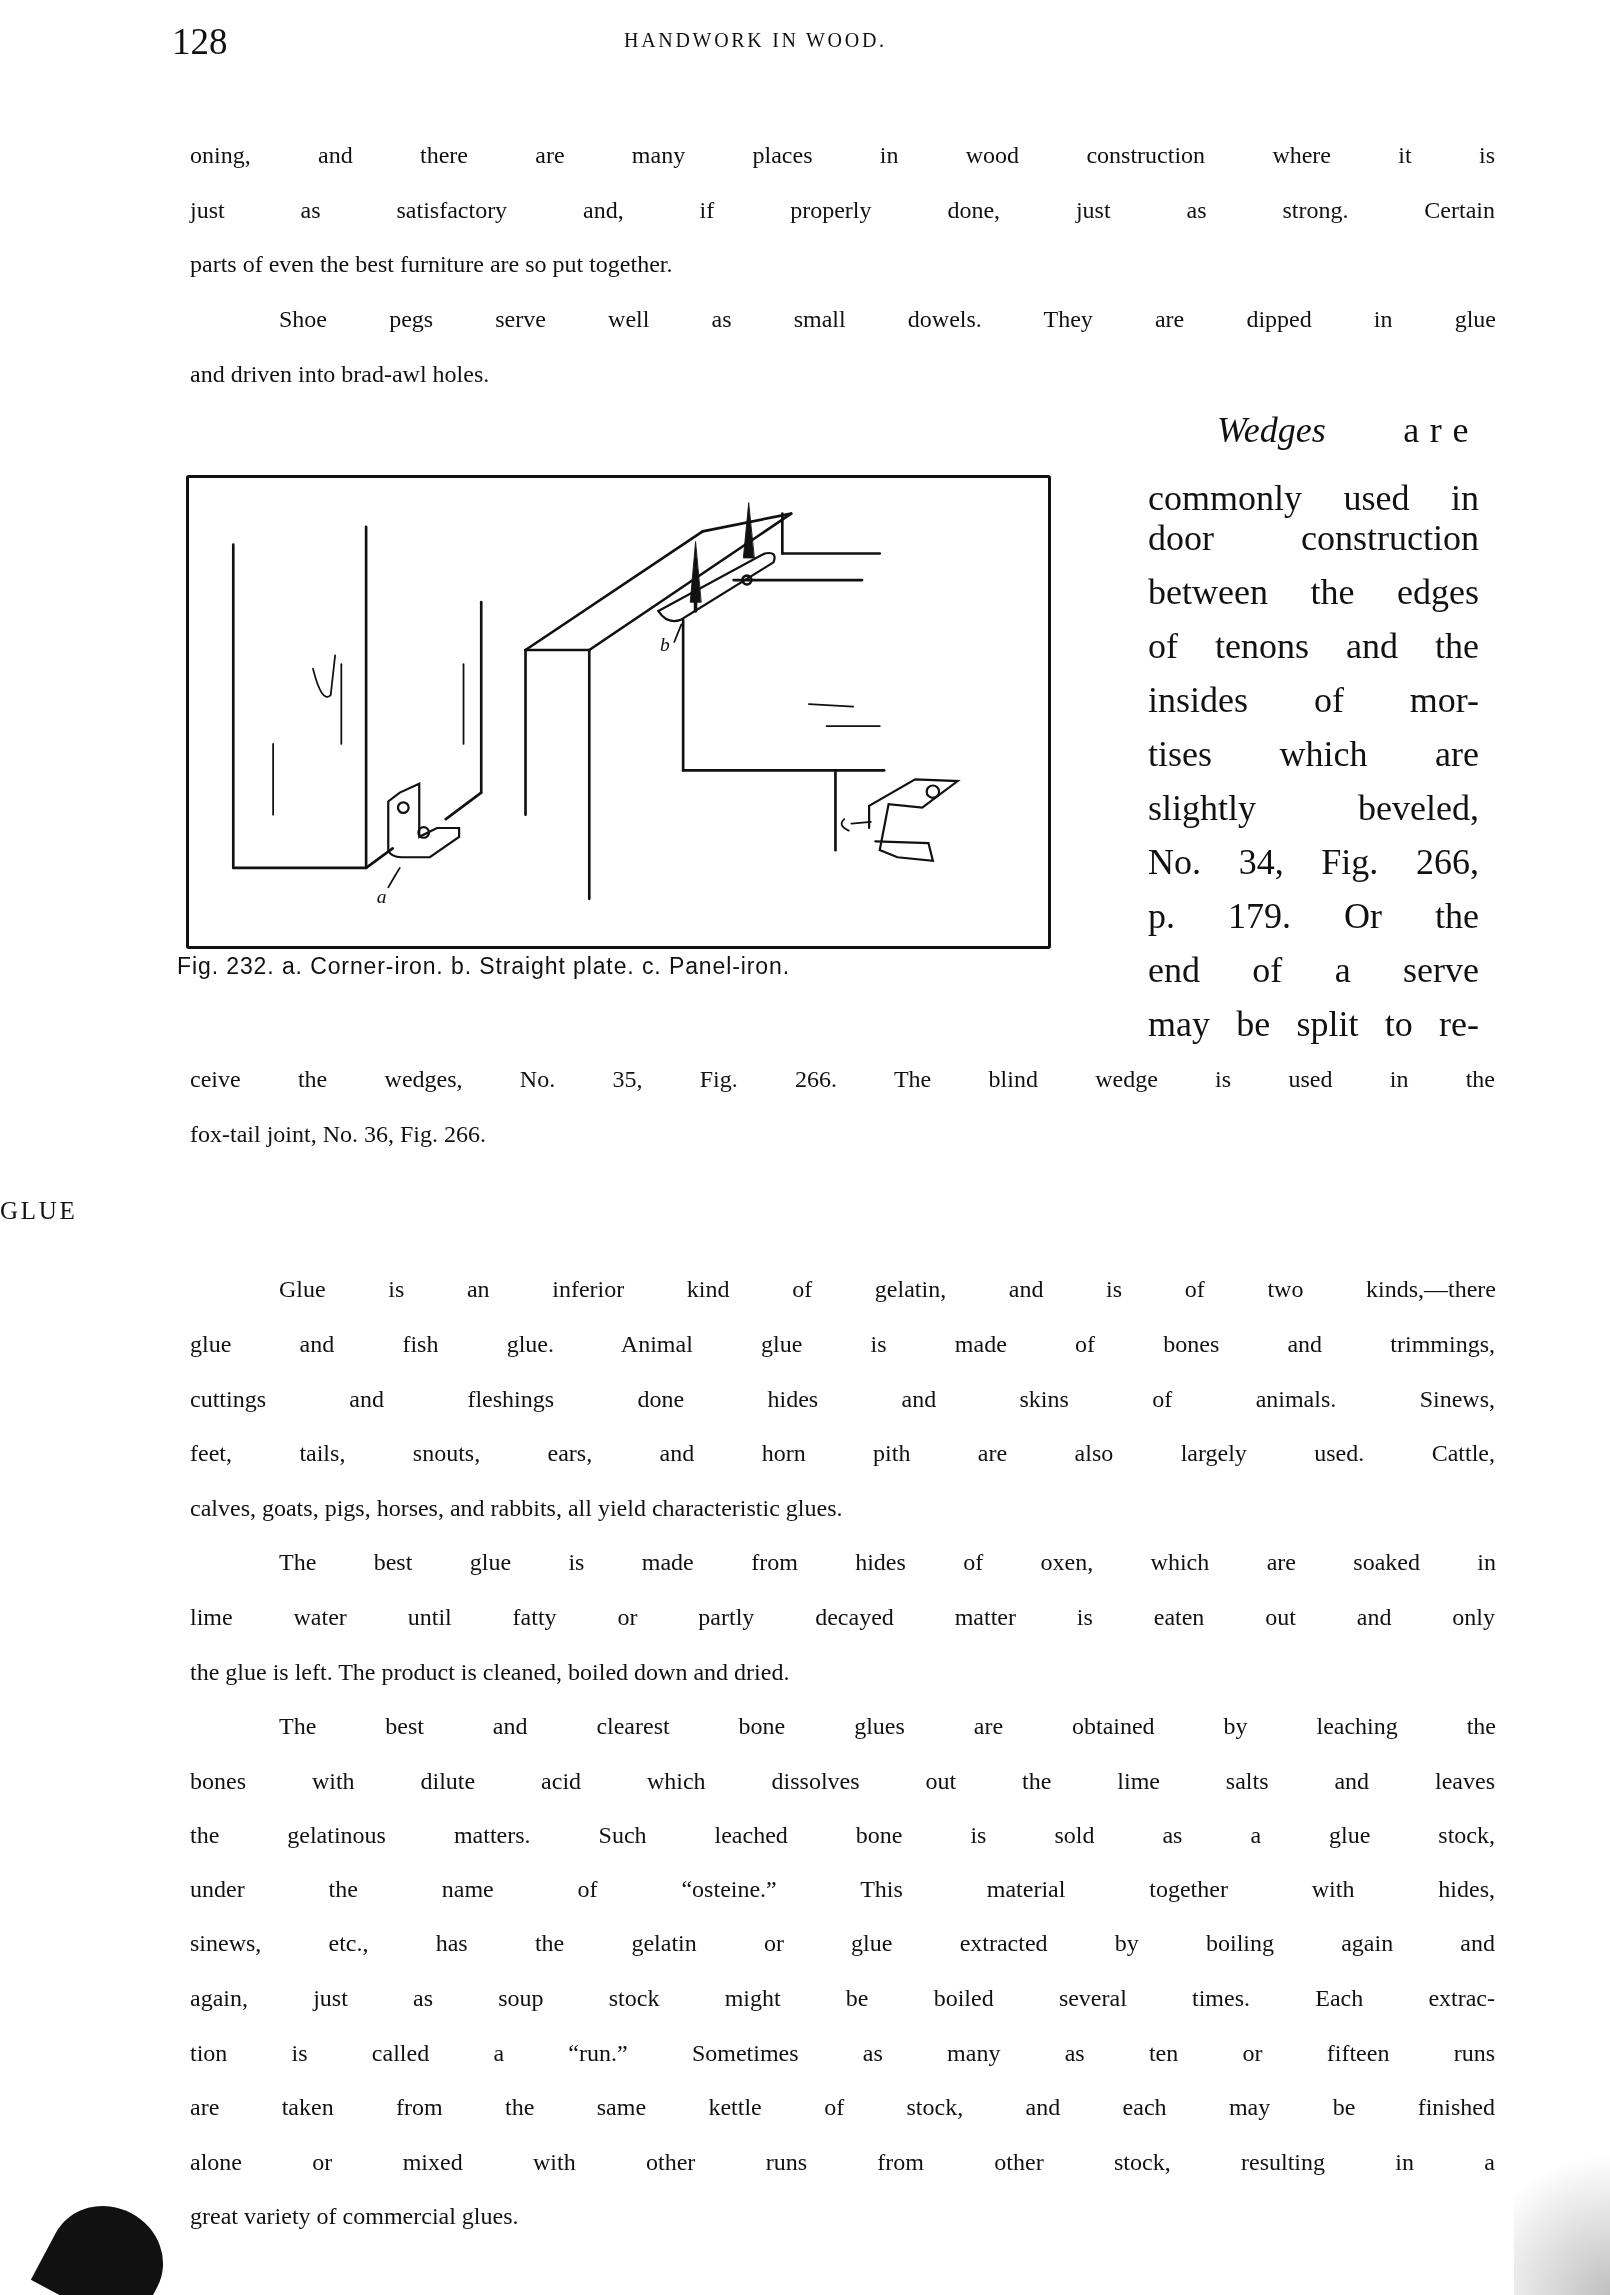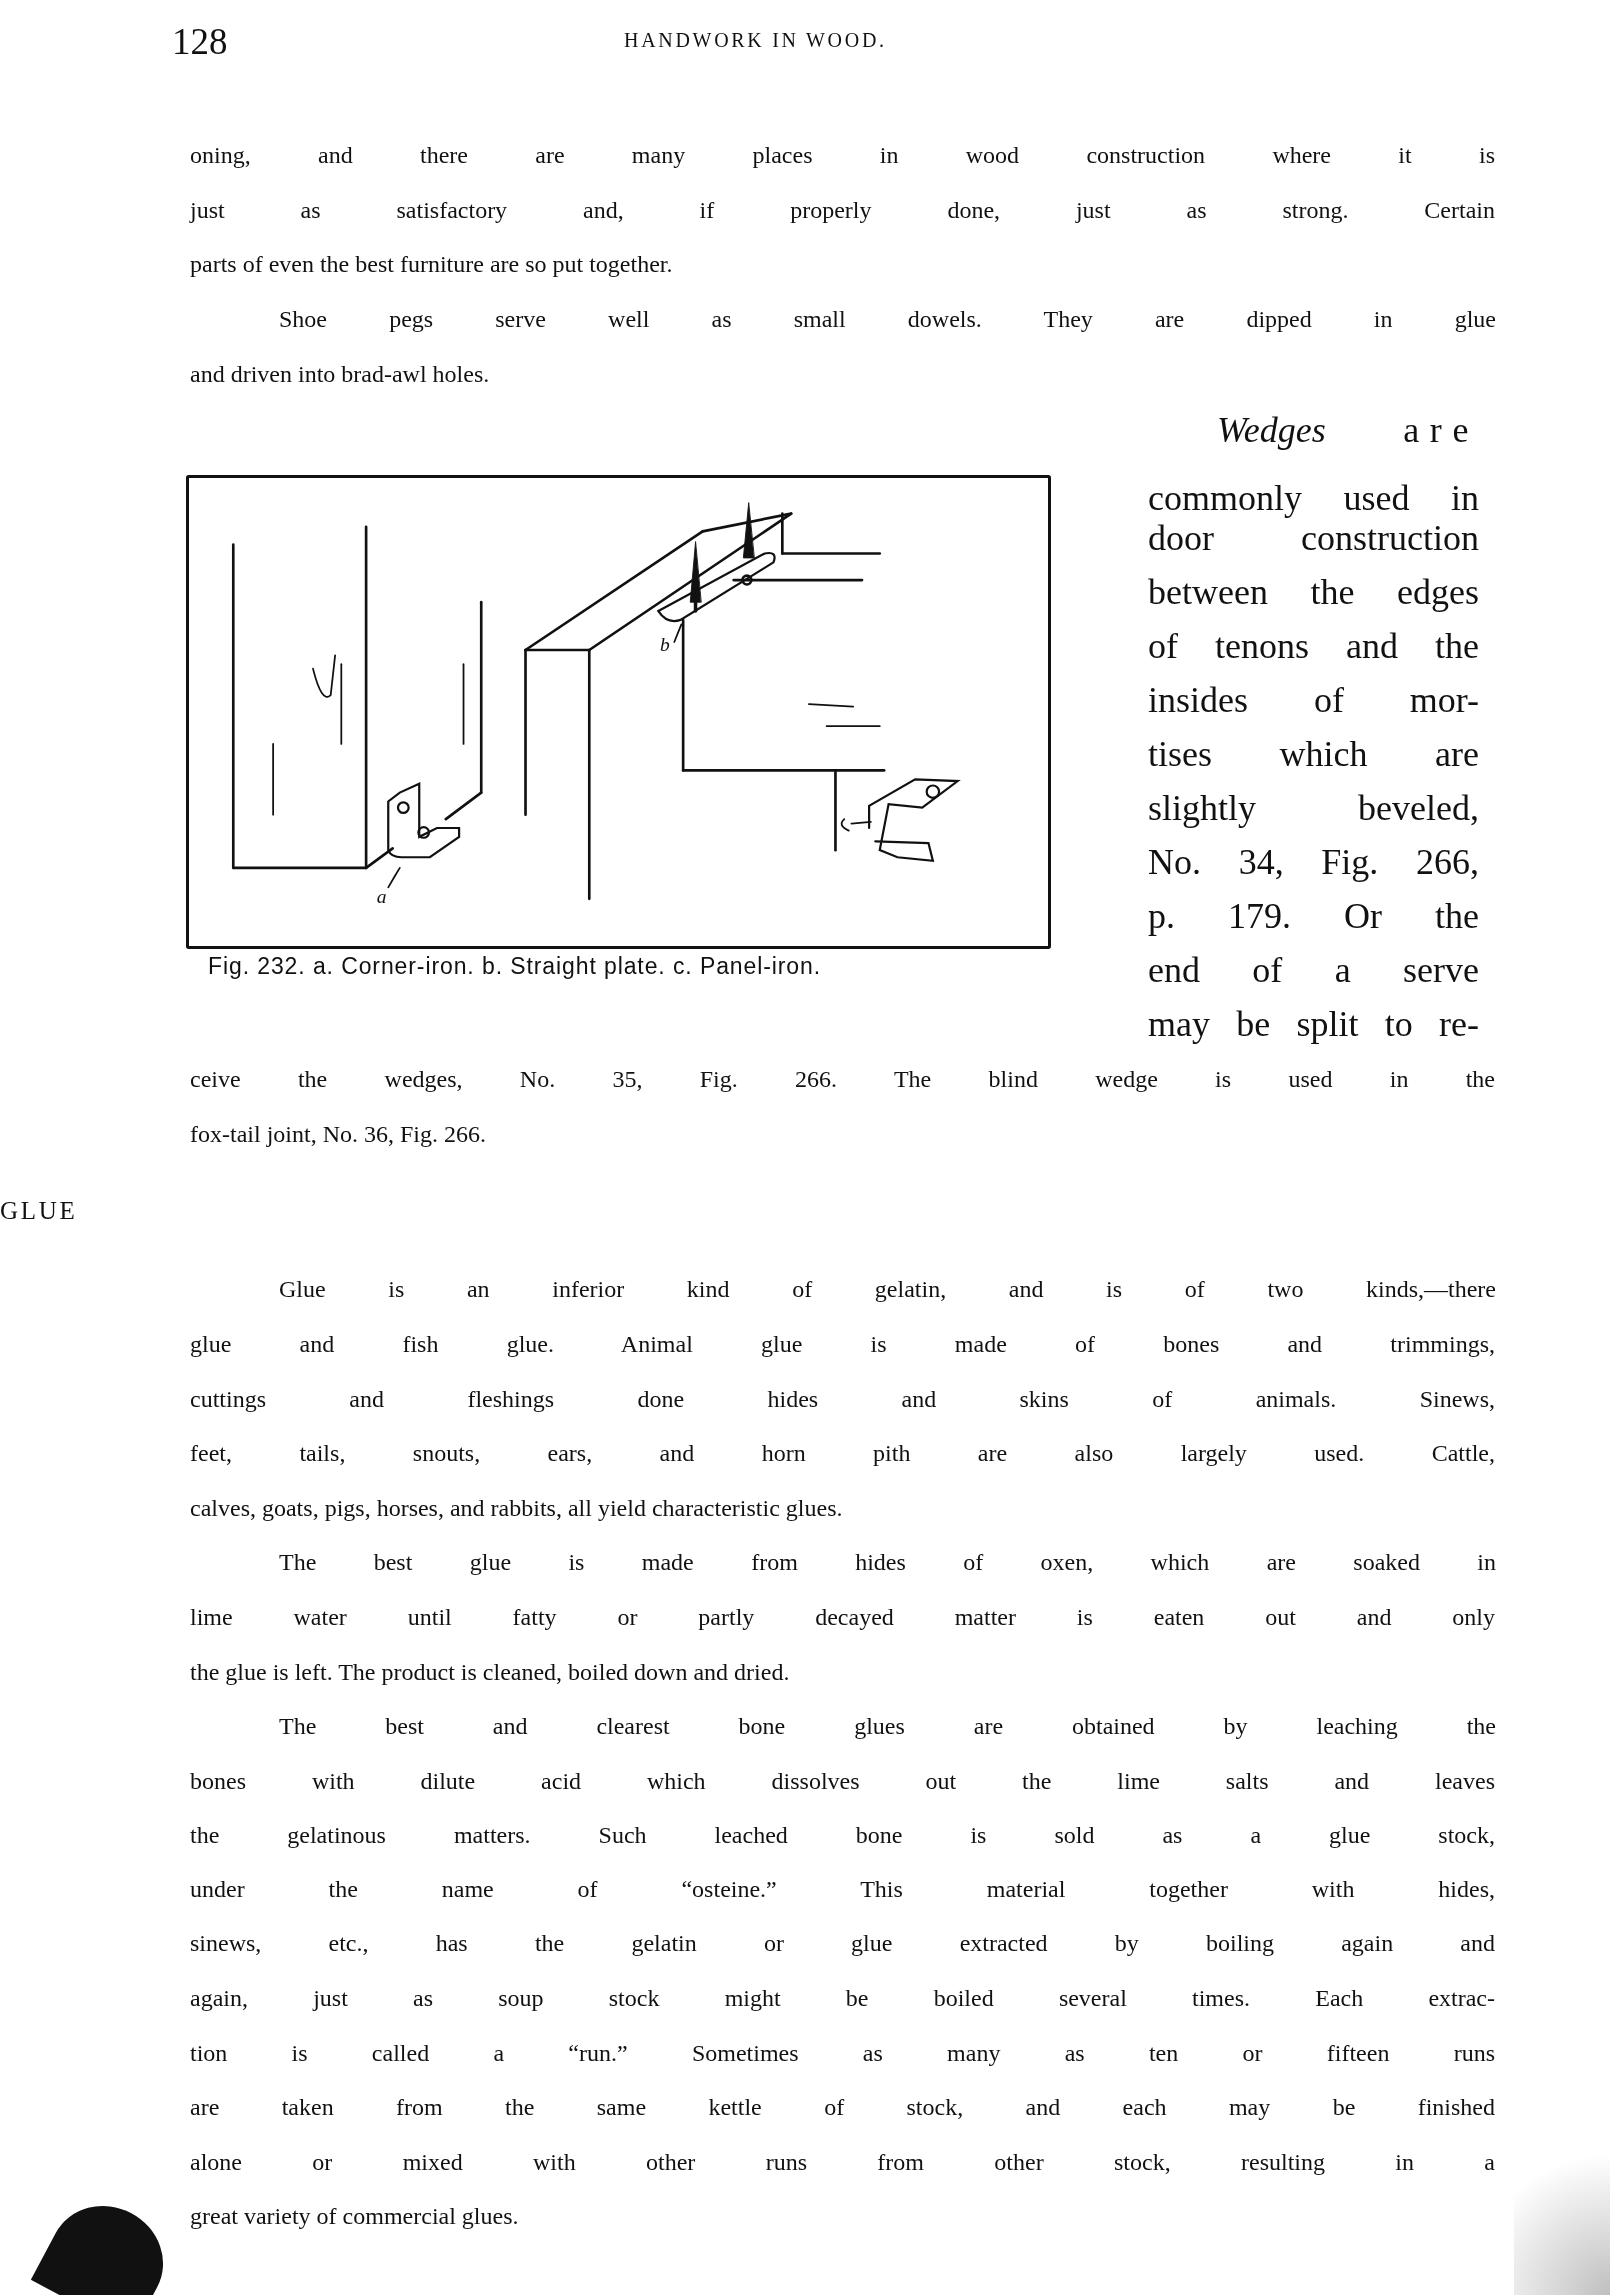--- a/index.html
+++ b/index.html
@@ -10,21 +10,21 @@
   .page-header { position: absolute; top: 20px; left: 172px; width: 1311px; height: 53px; }
   .page-number { position: absolute; left: 0; top: 0; font-size: 37px; }
   .running-head { position: absolute; left: 452px; top: 8.9px; font-size: 20px; letter-spacing: 2.7px; }
   .text-line { position: absolute; left: 190px; width: 1305px; font-size: 24px; line-height: 55px; white-space: nowrap; text-align: justify; text-align-last: justify; }
   .text-line.last { text-align-last: left; }
   .text-line.indent { padding-left: 89px; width: 1217px; }
   .side-line { position: absolute; left: 1148px; width: 331px; font-size: 36px; line-height: 54px; white-space: nowrap; text-align: justify; text-align-last: justify; }
   .side-line.indent { padding-left: 69px; width: 262px; }
   .figure-box { position: absolute; left: 186px; top: 475px; width: 859px; height: 468px; border: 3.5px solid #111; border-radius: 2.7px; }
   .figure-box svg { position: absolute; left: 0; top: 0; }
-  .caption { position: absolute; left: 177px; top: 953px; width: 877px; font-family: "Liberation Sans", "DejaVu Sans", sans-serif; font-size: 23px; letter-spacing: 0.9px; white-space: nowrap; margin-left: 31px; }
+  .caption { position: absolute; left: 177px; top: 953px; width: 877px; font-family: "Liberation Sans", "DejaVu Sans", sans-serif; font-size: 23px; letter-spacing: 0.9px; white-space: nowrap; }
   .section-heading { position: absolute; top: 1197px; left: 0; width: 1458px; text-align: left; font-size: 25px; letter-spacing: 2.7px; }
   .thumb-blob { position: absolute; left: 49px; bottom: -17.7px; width: 115px; height: 106px; background: #111; border-radius: 60% 60% 0 0; transform: rotate(28deg); }
   .speckle-right { position: absolute; right: 0; bottom: 0; width: 97px; height: 177px;
     background: radial-gradient(circle at 100% 100%, rgba(0,0,0,0.25), rgba(0,0,0,0) 70%); }
 </style>
 </head>
 <body>
 
 <div class="page-header">
   <span class="page-number">128</span>

